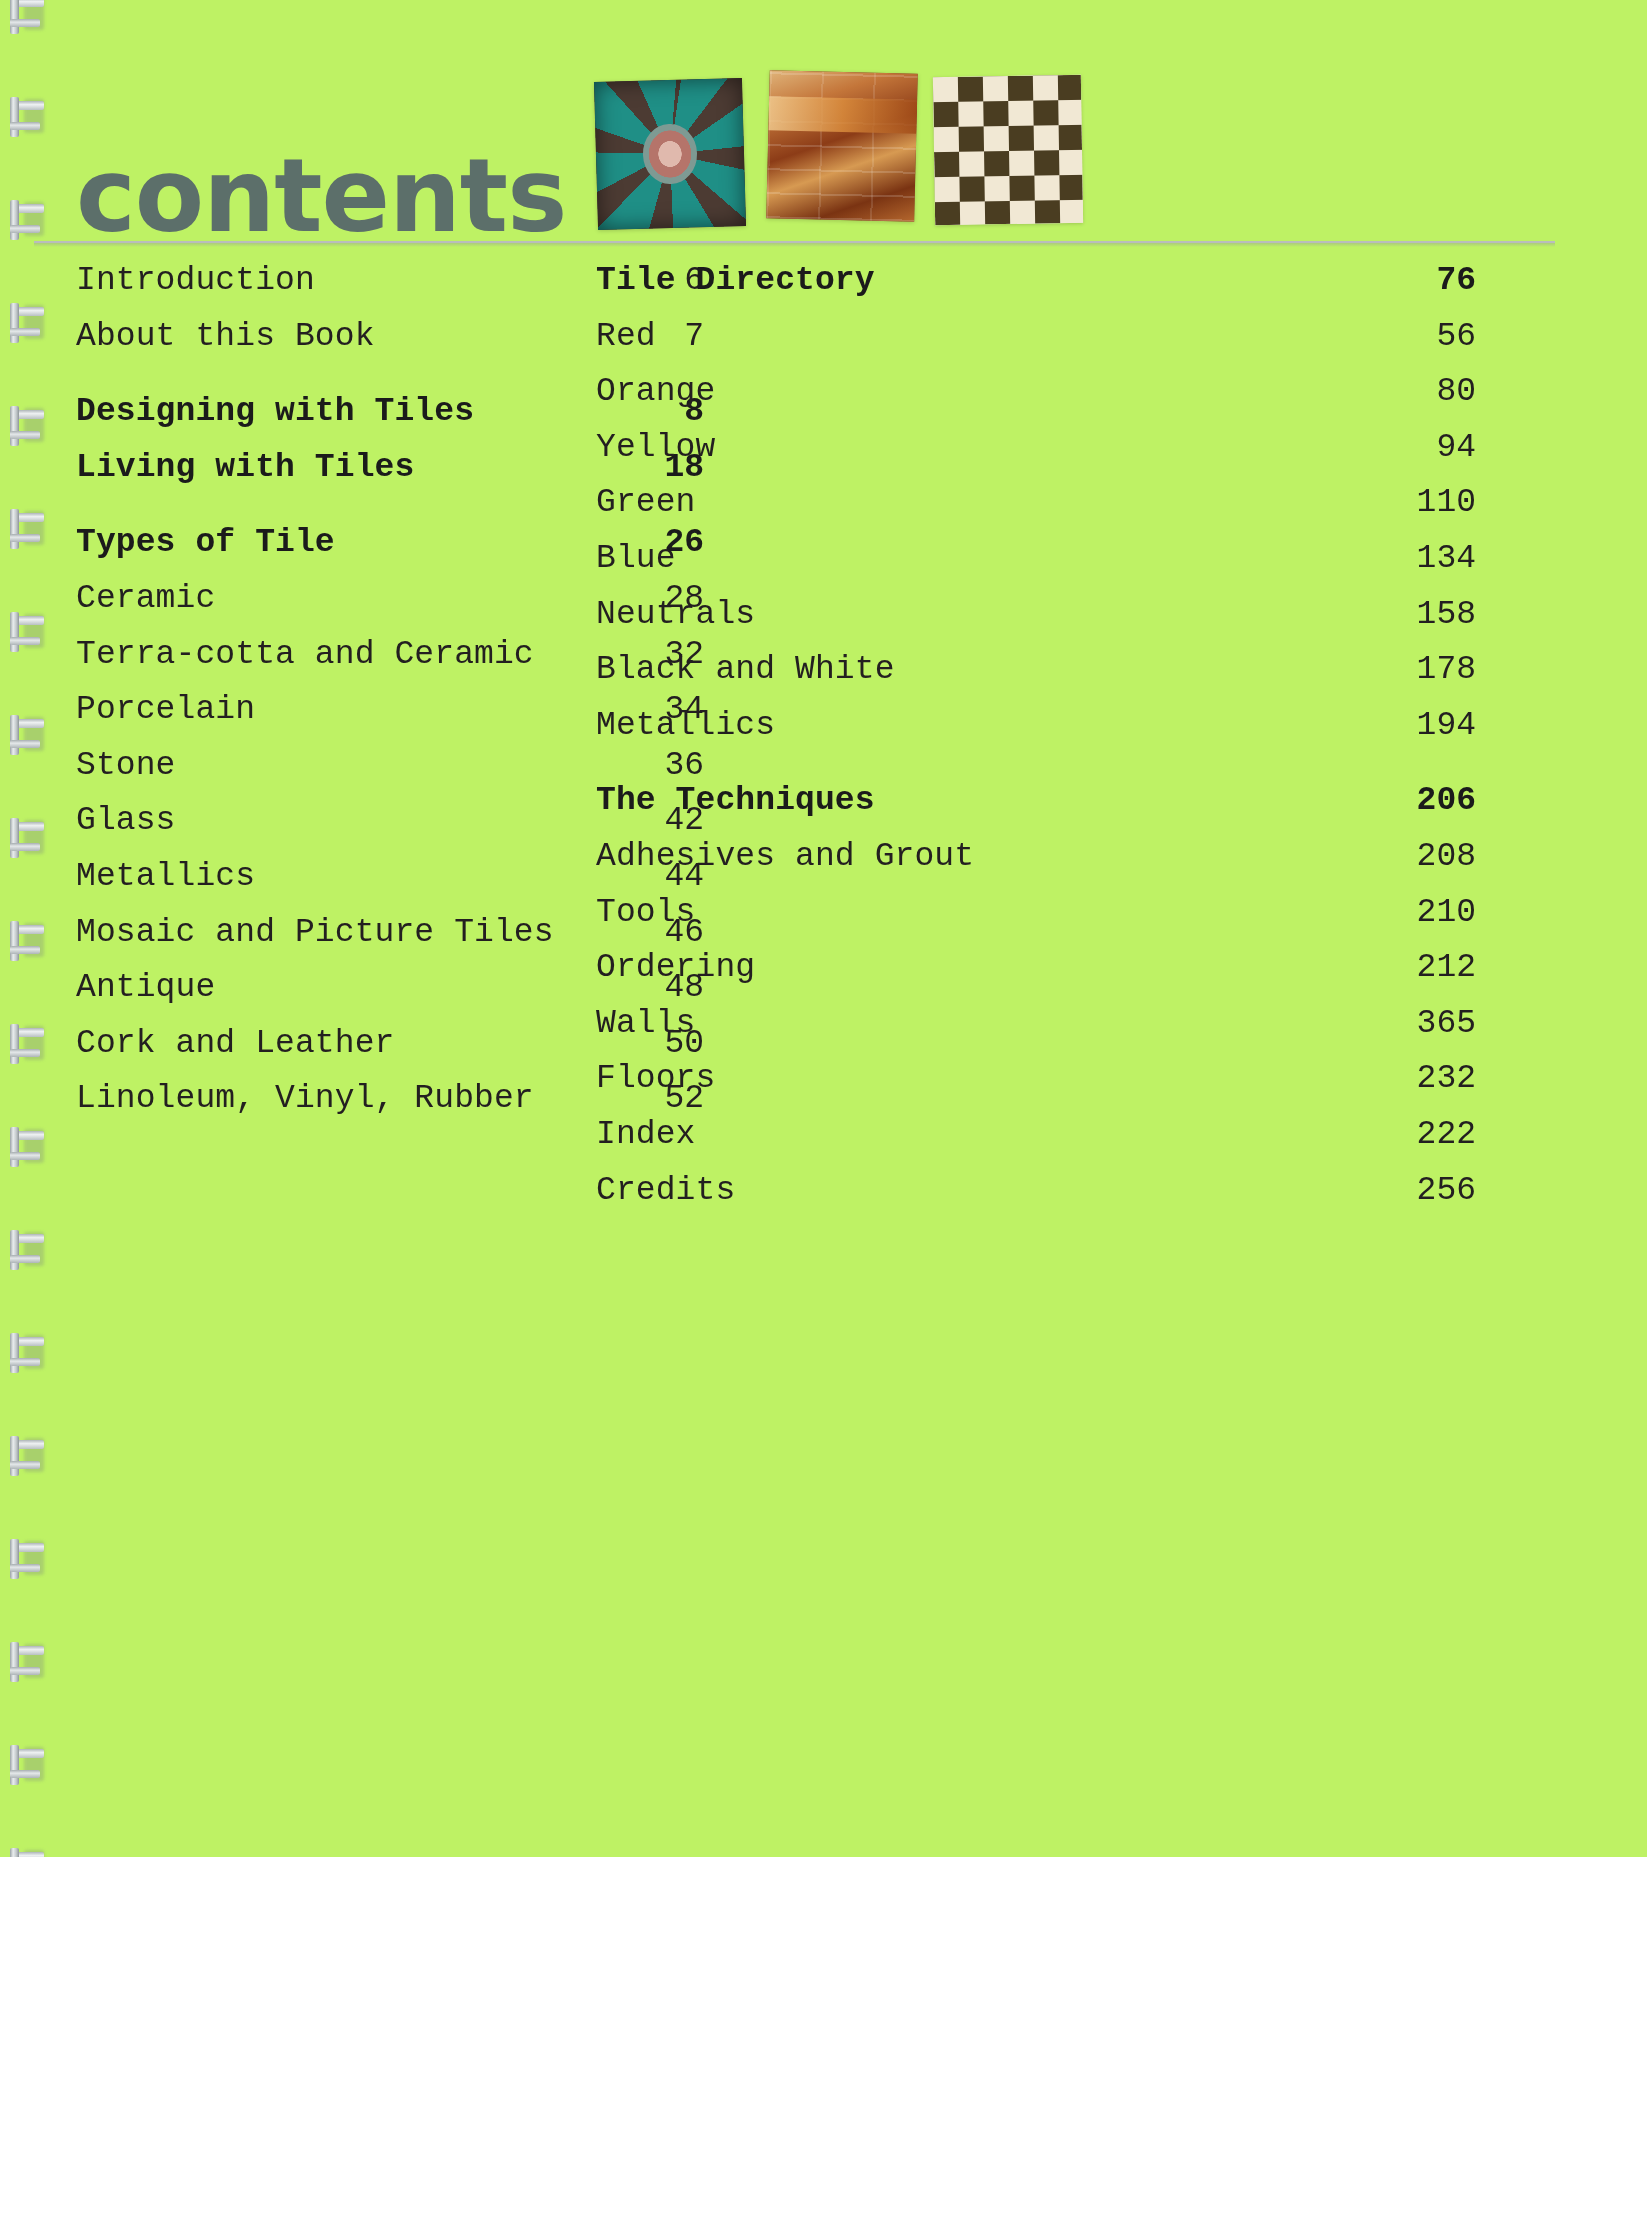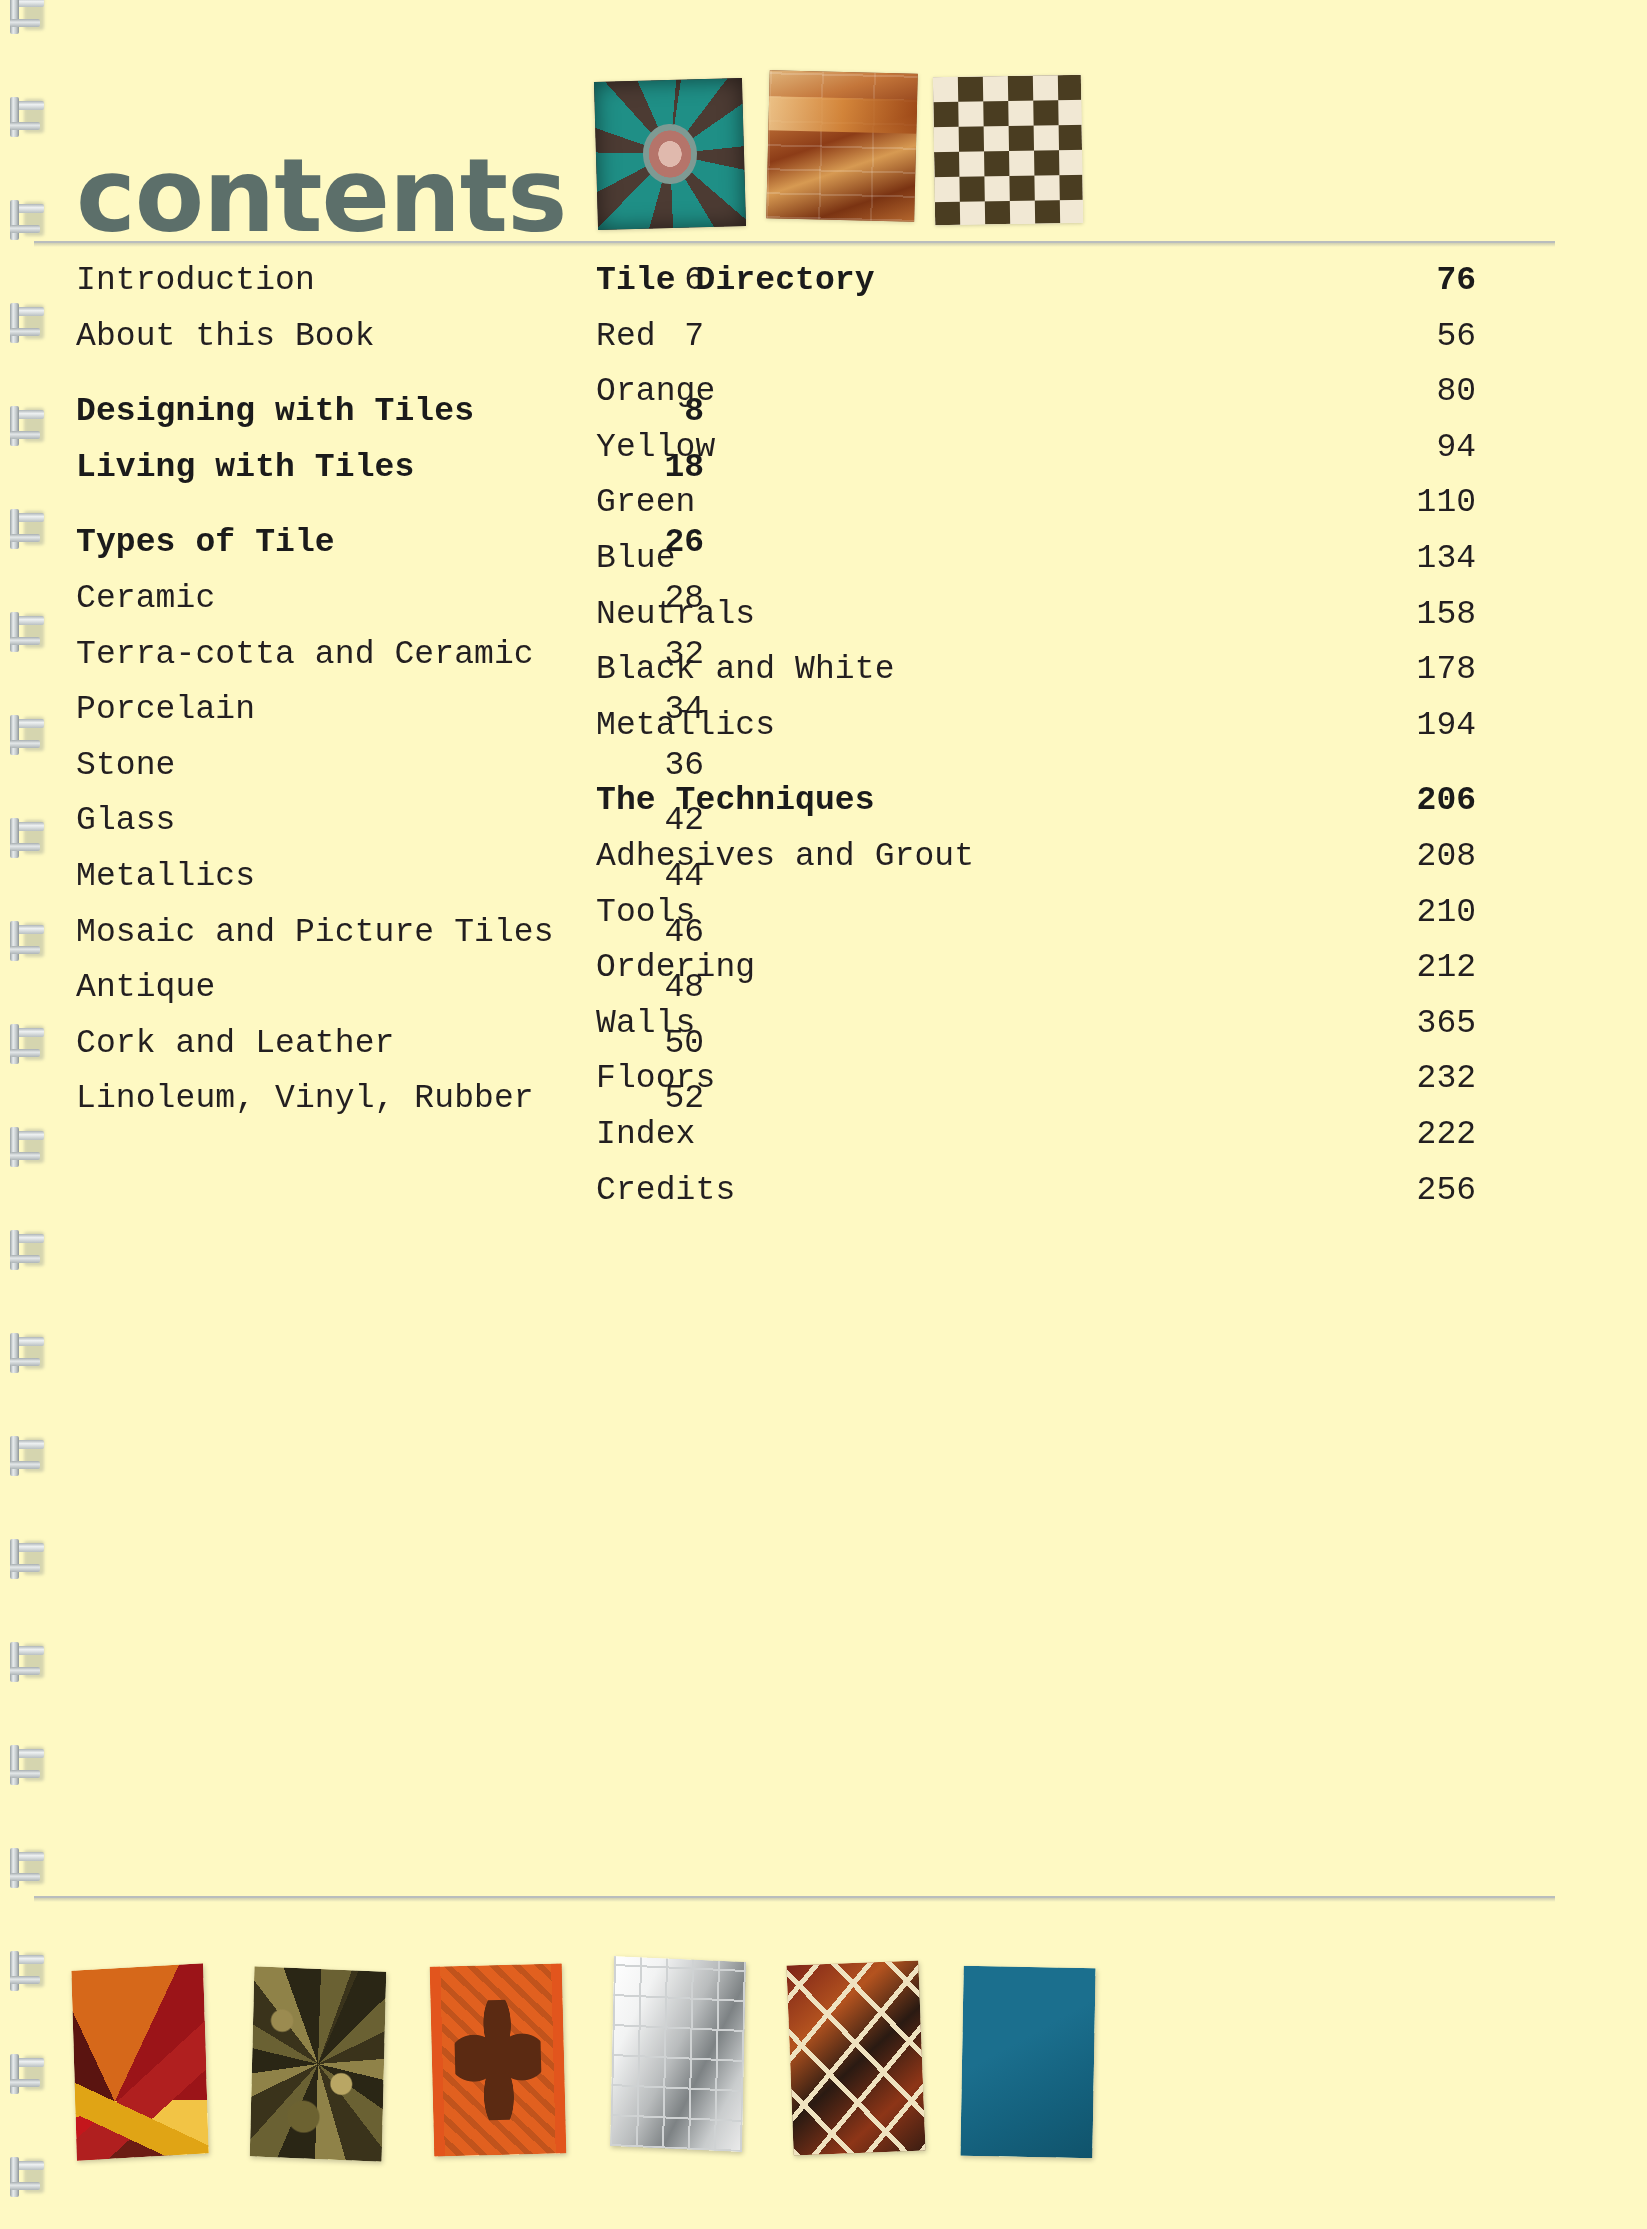--- a/index.html
+++ b/index.html
@@ -3,22 +3,22 @@
 <meta charset="utf-8">
 <style>
   html, body {
     margin: 0;
     padding: 0;
     background: #ffffff;
   }
   .page {
     position: relative;
     width: 1647px;
-    height: 2229px;
-    background: #fef9c3;
+    height: 1857px;
+    background: #bef264;
     font-family: "DejaVu Sans", sans-serif;
     overflow: hidden;
   }
 
   
   .binding {
     position: absolute;
     left: 0; top: 0;
     width: 62px; height: 2229px;
   }

